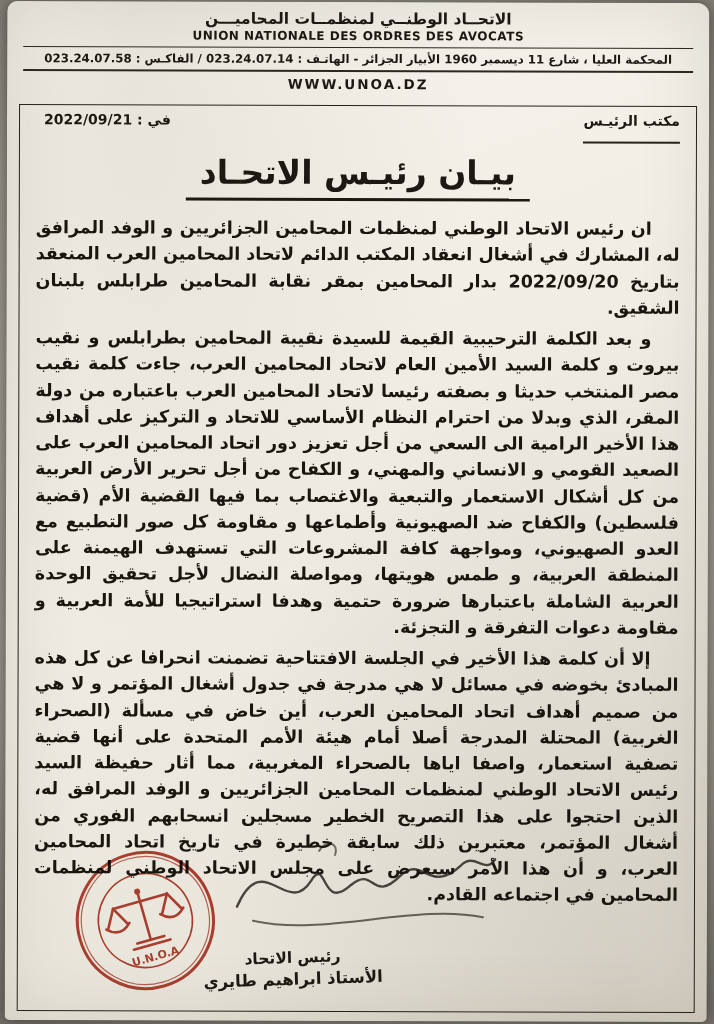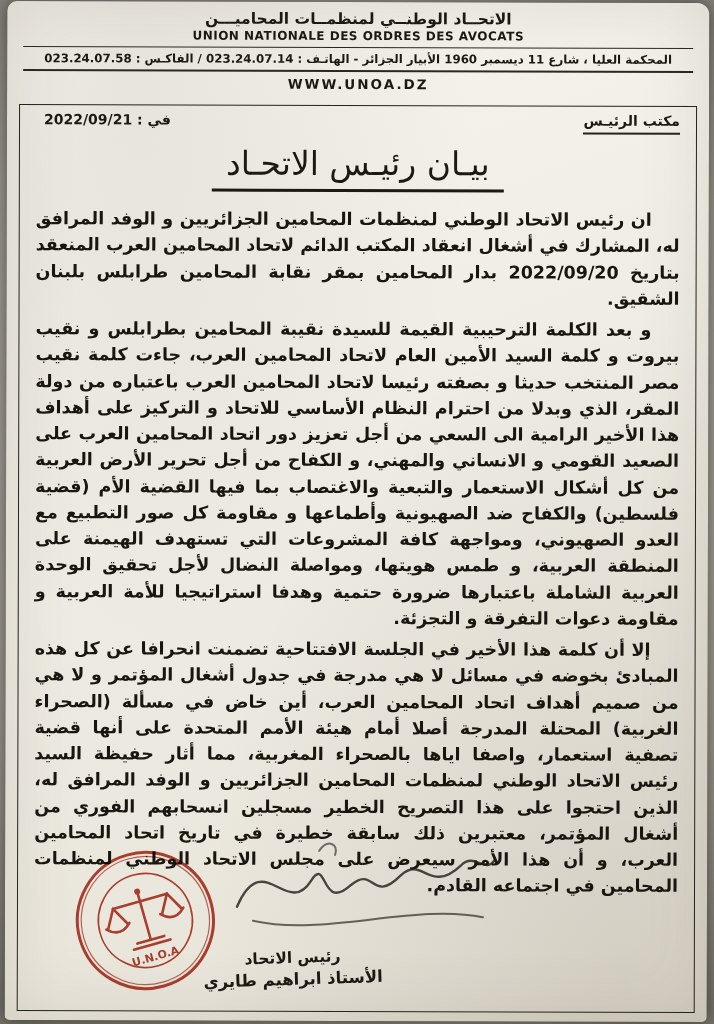--- a/index.html
+++ b/index.html
@@ -31,27 +31,27 @@
 
   .frame {
     position: absolute; left: 12px; right: 12px; top: 103px; bottom: 9px;
     border: 1.6px solid #26231c;
     padding: 6px 16px;
     direction: rtl;
     overflow: hidden;
   }
   .meta-row { display: flex; justify-content: space-between; align-items: flex-start;
               font-size: 14px; font-weight: bold; }
-  .office { border-bottom: 2px solid #26231c; padding-bottom: 4px; }
+  .office { border-bottom: 2px solid #26231c; padding-bottom: 13px; }
   .date   { font-size: 14px; padding-left: 8px; }
 
   .title-wrap { text-align: center; margin: 10px 0 14px 0; }
   .doc-title {
     display: inline-block;
-    font-size: 33px; font-weight: normal;
+    font-size: 33px; font-weight: bold;
     border-bottom: 3px solid #1c1913;
     padding: 0 14px 6px 14px;
     letter-spacing: 0;
   }
 
   .para {
     margin: 5px 0;
     font-size: 17.5px; font-weight: bold;
     line-height: 1.5;
     text-align: justify;

